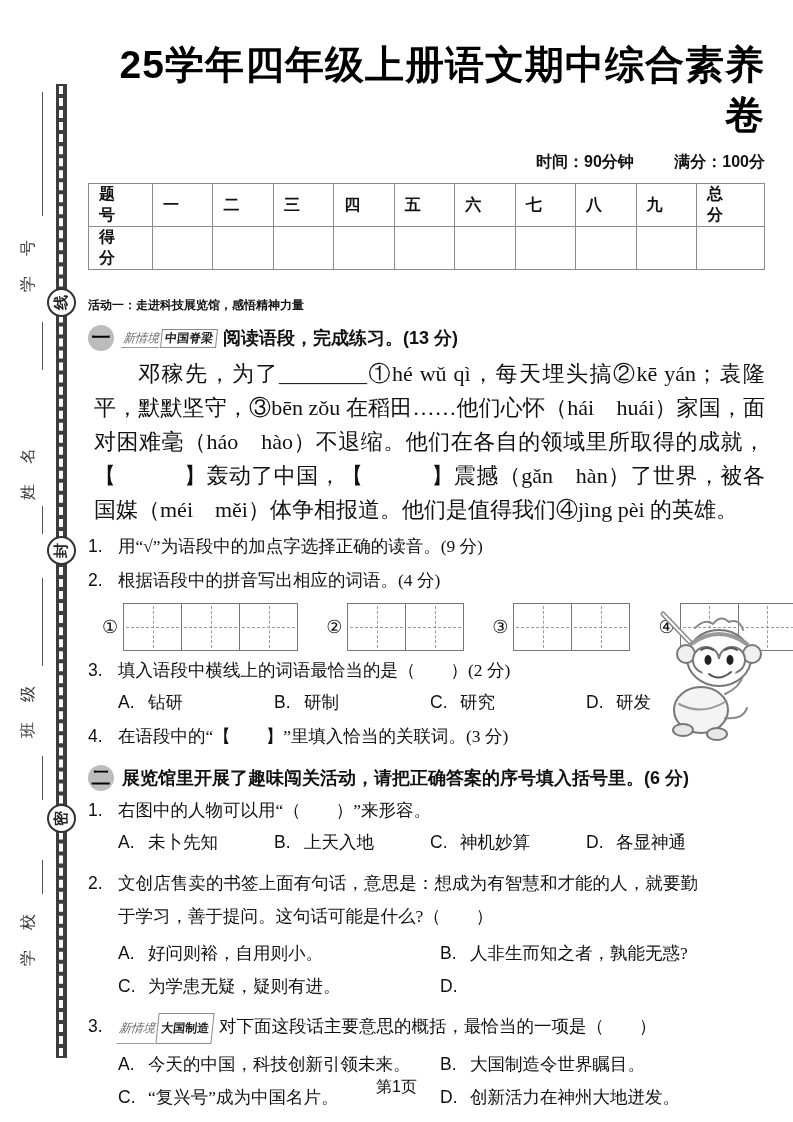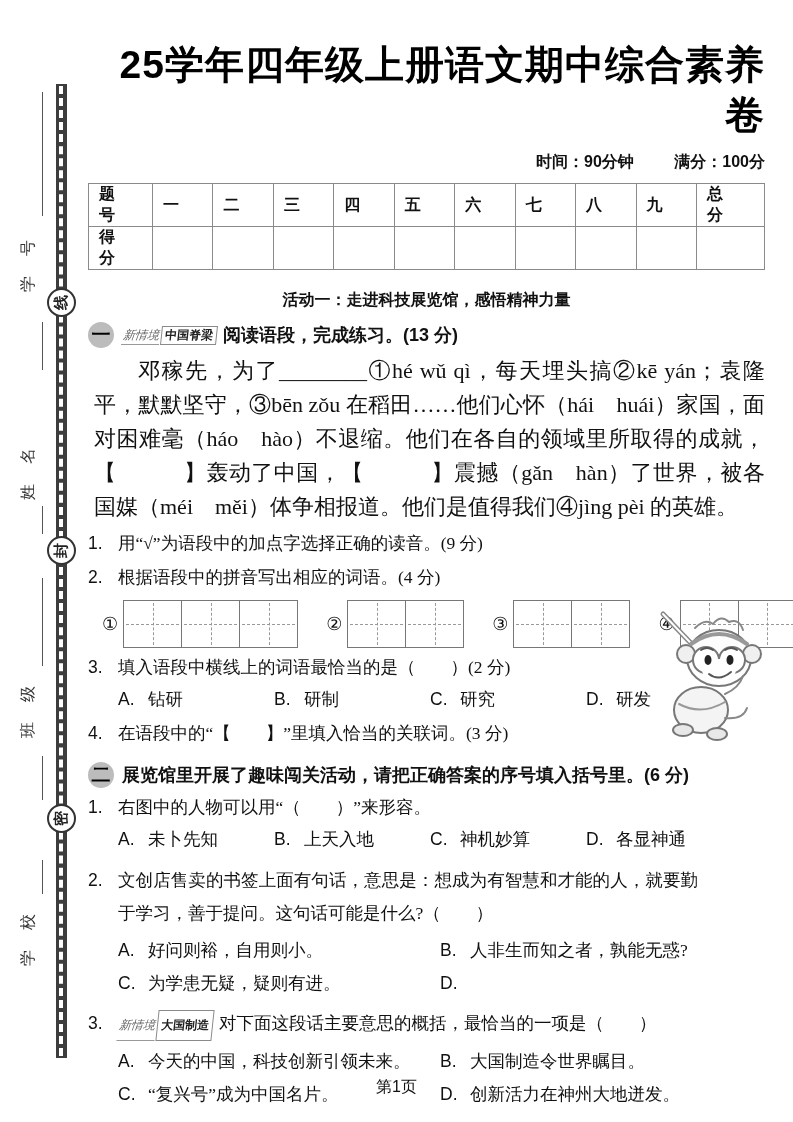--- a/index.html
+++ b/index.html
@@ -58,23 +58,23 @@
     font-family:"Liberation Sans","DejaVu Sans",sans-serif;
     font-size:16px; font-weight:bold;
   }
   table.score-table td {
     border:1px solid #8a8a8a; height:25px; text-align:left; padding:0 10px;
   }
   table.score-table td:first-child { width:64px; }
   table.score-table td:last-child  { width:68px; }
 
   .activity-heading {
-    margin-top:20px; text-align:center;
-    font-family:"Liberation Sans","DejaVu Sans",sans-serif;
-    font-size:16px; font-weight:bold;
+    margin-top:27px; 
+    font-family:"Liberation Sans","DejaVu Sans",sans-serif;
+    font-size:12px; font-weight:bold;
   }
 
   .sec-row { margin-top:11px; display:flex; align-items:center; }
   .sec-marker {
     flex:none; width:26px; height:26px; border-radius:50%;
     background:#bcbcbc; color:#000; display:flex; align-items:center; justify-content:center;
     font-family:"Liberation Sans","DejaVu Sans",sans-serif;
     font-size:19px; font-weight:bold; margin-right:8px;
   }
   .sec-title {

